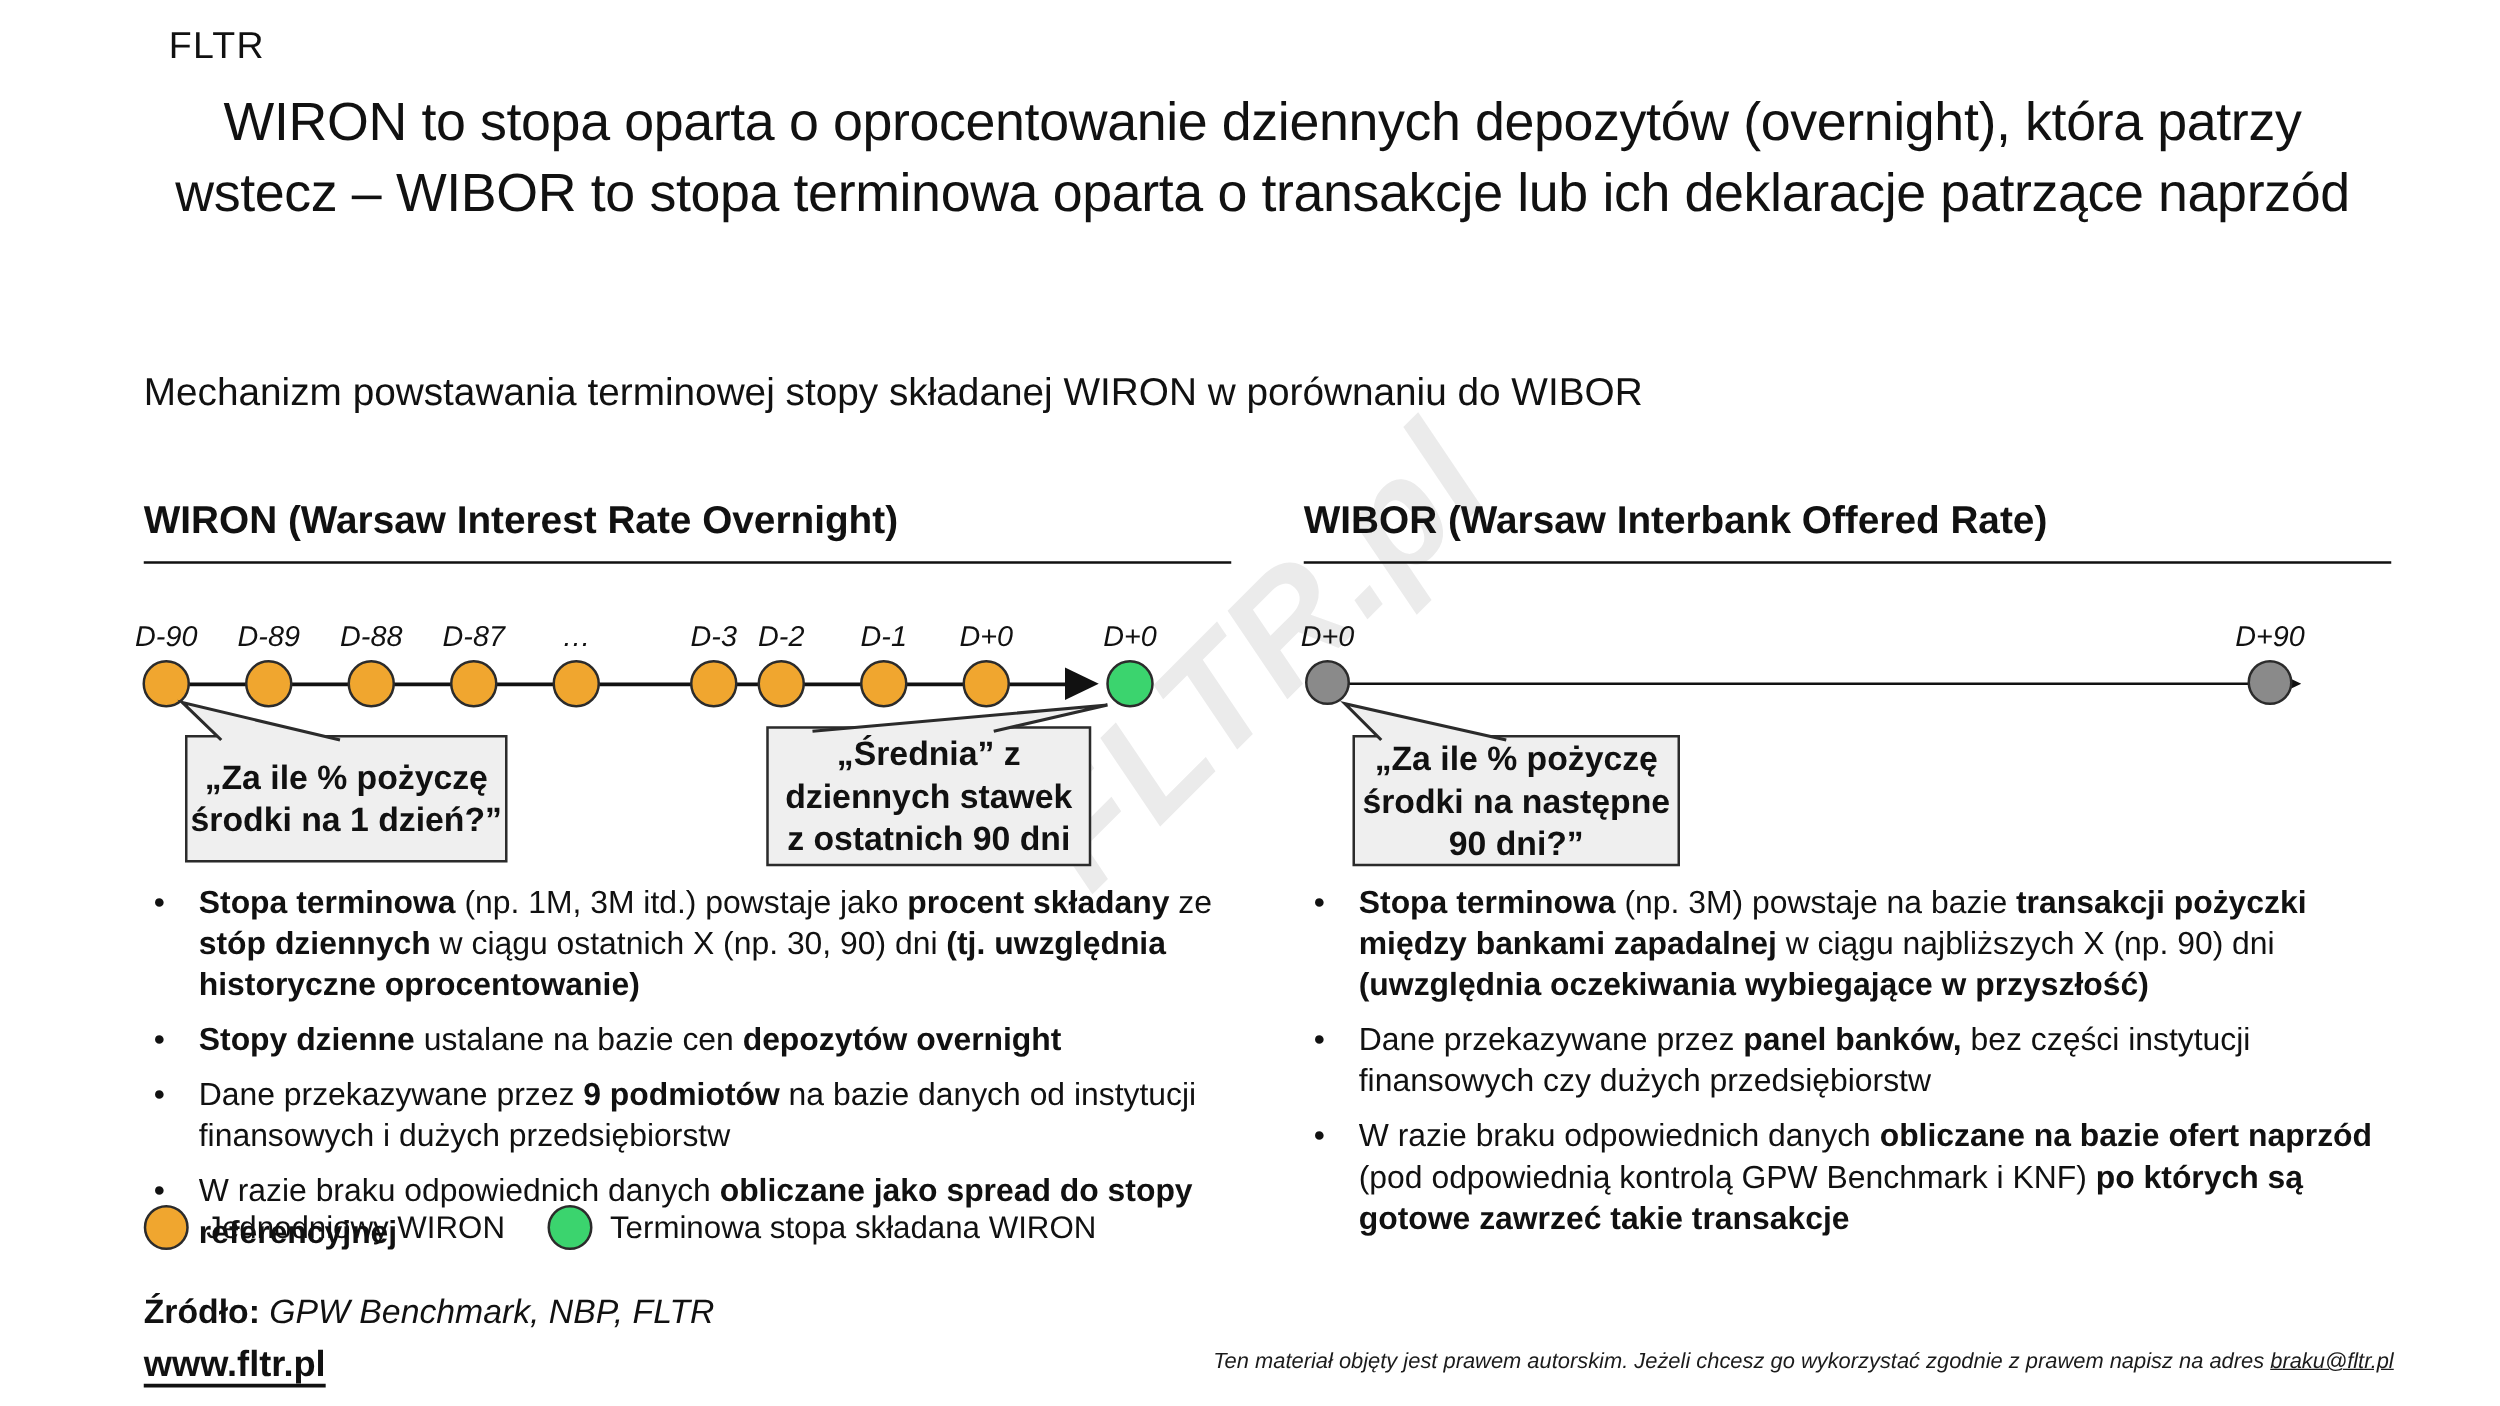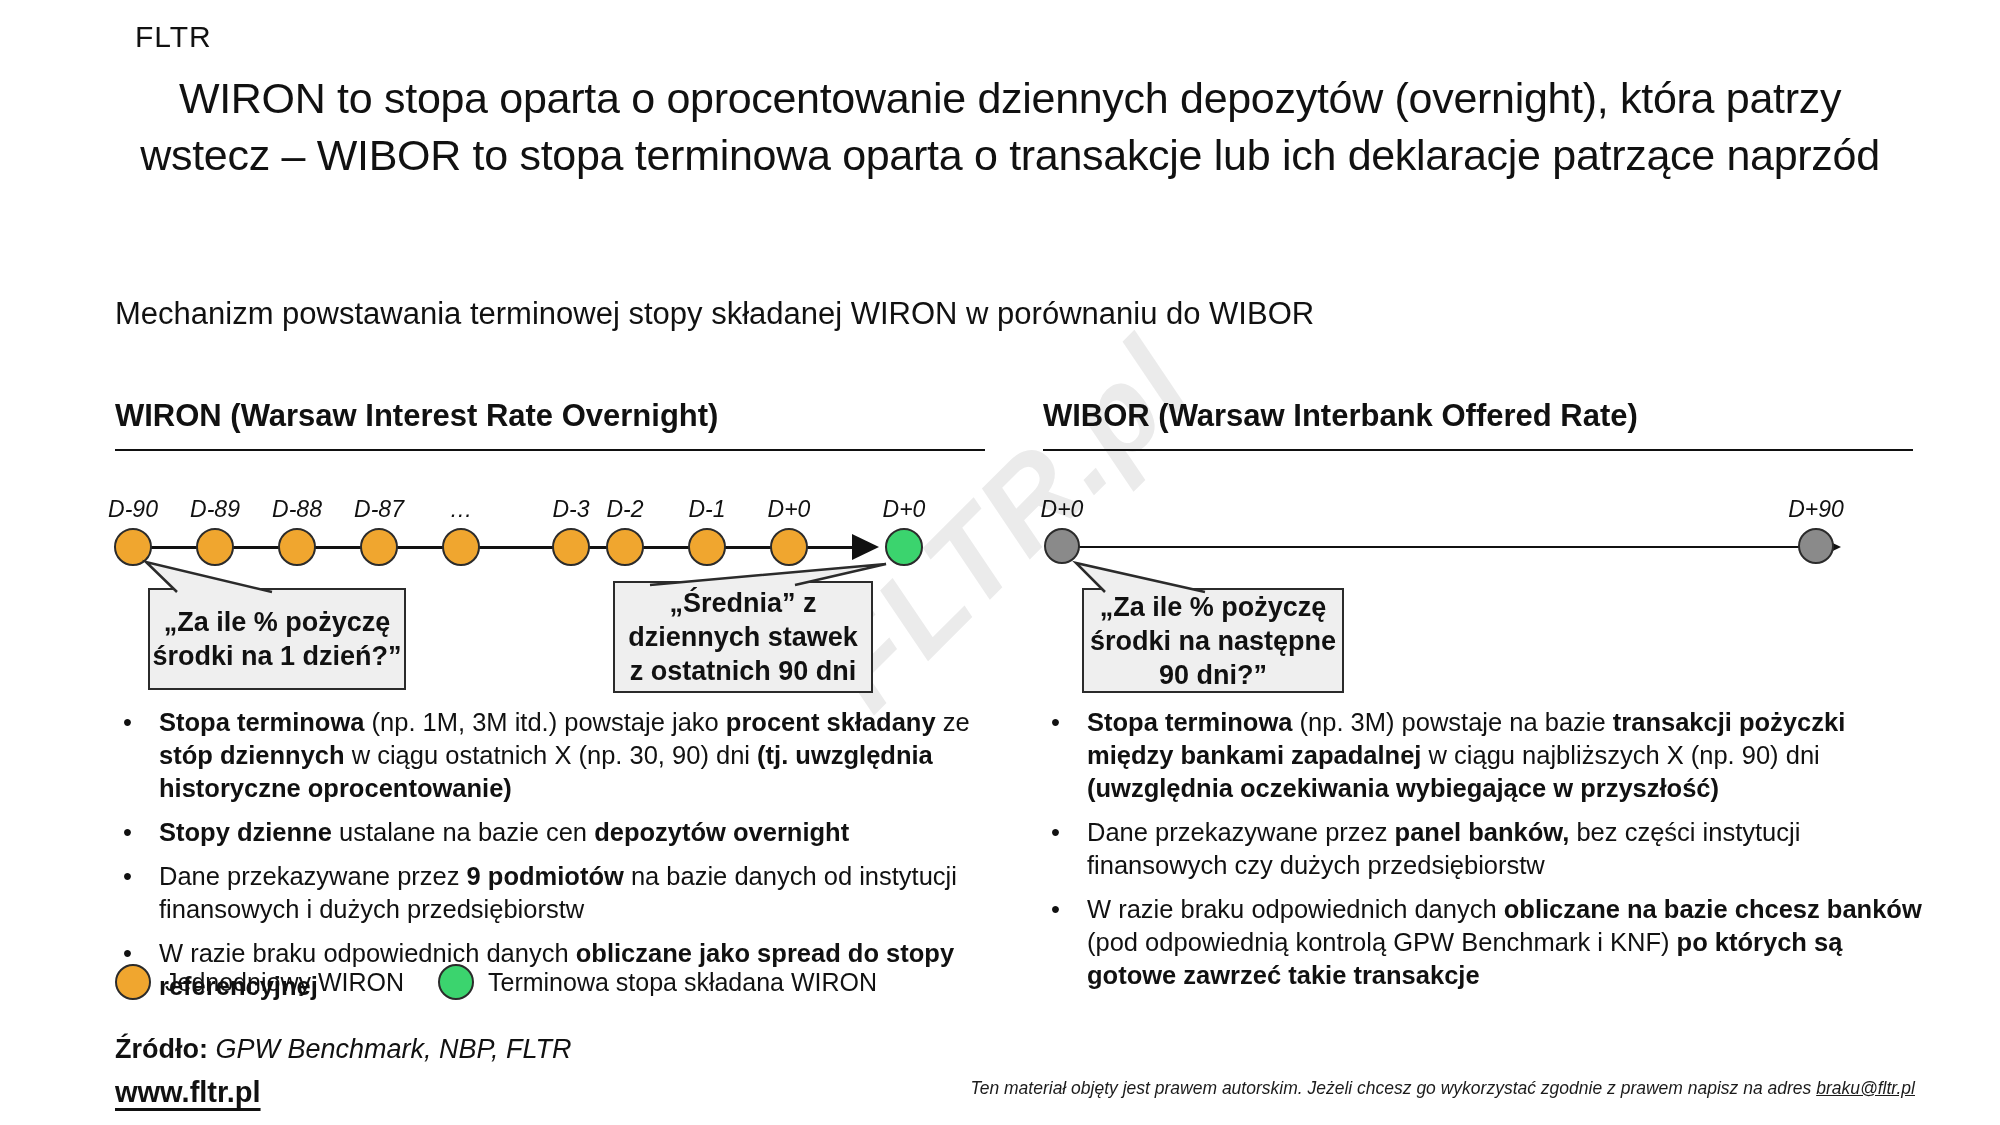--- a/index.html
+++ b/index.html
@@ -165,21 +165,21 @@
 
   <ul class="bullets wiron">
       <li class="bullet"><span class="dot">•</span><span><b>Stopa terminowa</b><span> (np. 1M, 3M itd.) powstaje jako </span><b>procent składany</b><span> ze </span><b>stóp dziennych</b><span> w ciągu ostatnich X (np. 30, 90) dni </span><b>(tj. uwzględnia historyczne oprocentowanie)</b></span></li>
       <li class="bullet"><span class="dot">•</span><span><b>Stopy dzienne</b><span> ustalane na bazie cen </span><b>depozytów overnight</b></span></li>
       <li class="bullet"><span class="dot">•</span><span><span>Dane przekazywane przez </span><b>9 podmiotów</b><span> na bazie danych od instytucji finansowych i dużych przedsiębiorstw</span></span></li>
       <li class="bullet"><span class="dot">•</span><span><span>W razie braku odpowiednich danych </span><b>obliczane jako spread do stopy referencyjnej</b></span></li>
     </ul>
   <ul class="bullets wibor">
       <li class="bullet"><span class="dot">•</span><span><b>Stopa terminowa</b><span> (np. 3M) powstaje na bazie </span><b>transakcji pożyczki między bankami zapadalnej</b><span> w ciągu najbliższych X (np. 90) dni </span><b>(uwzględnia oczekiwania wybiegające w przyszłość)</b></span></li>
       <li class="bullet"><span class="dot">•</span><span><span>Dane przekazywane przez </span><b>panel banków,</b><span> bez części instytucji finansowych czy dużych przedsiębiorstw</span></span></li>
-      <li class="bullet"><span class="dot">•</span><span><span>W razie braku odpowiednich danych </span><b>obliczane na bazie chcesz banków</b><span> (pod odpowiednią kontrolą GPW Benchmark i KNF) </span><b>po których są gotowe zawrzeć takie transakcje</b></span></li>
+      <li class="bullet"><span class="dot">•</span><span><span>W razie braku odpowiednich danych </span><b>obliczane na bazie ofert naprzód</b><span> (pod odpowiednią kontrolą GPW Benchmark i KNF) </span><b>po których są gotowe zawrzeć takie transakcje</b></span></li>
     </ul>
 
   <div class="legend">
       <div class="legend-item">
         <span class="legend-circle orange"></span>
         <span>Jednodniowy WIRON</span>
       </div>
       <div class="legend-item">
         <span class="legend-circle green"></span>
         <span>Terminowa stopa składana WIRON</span>

